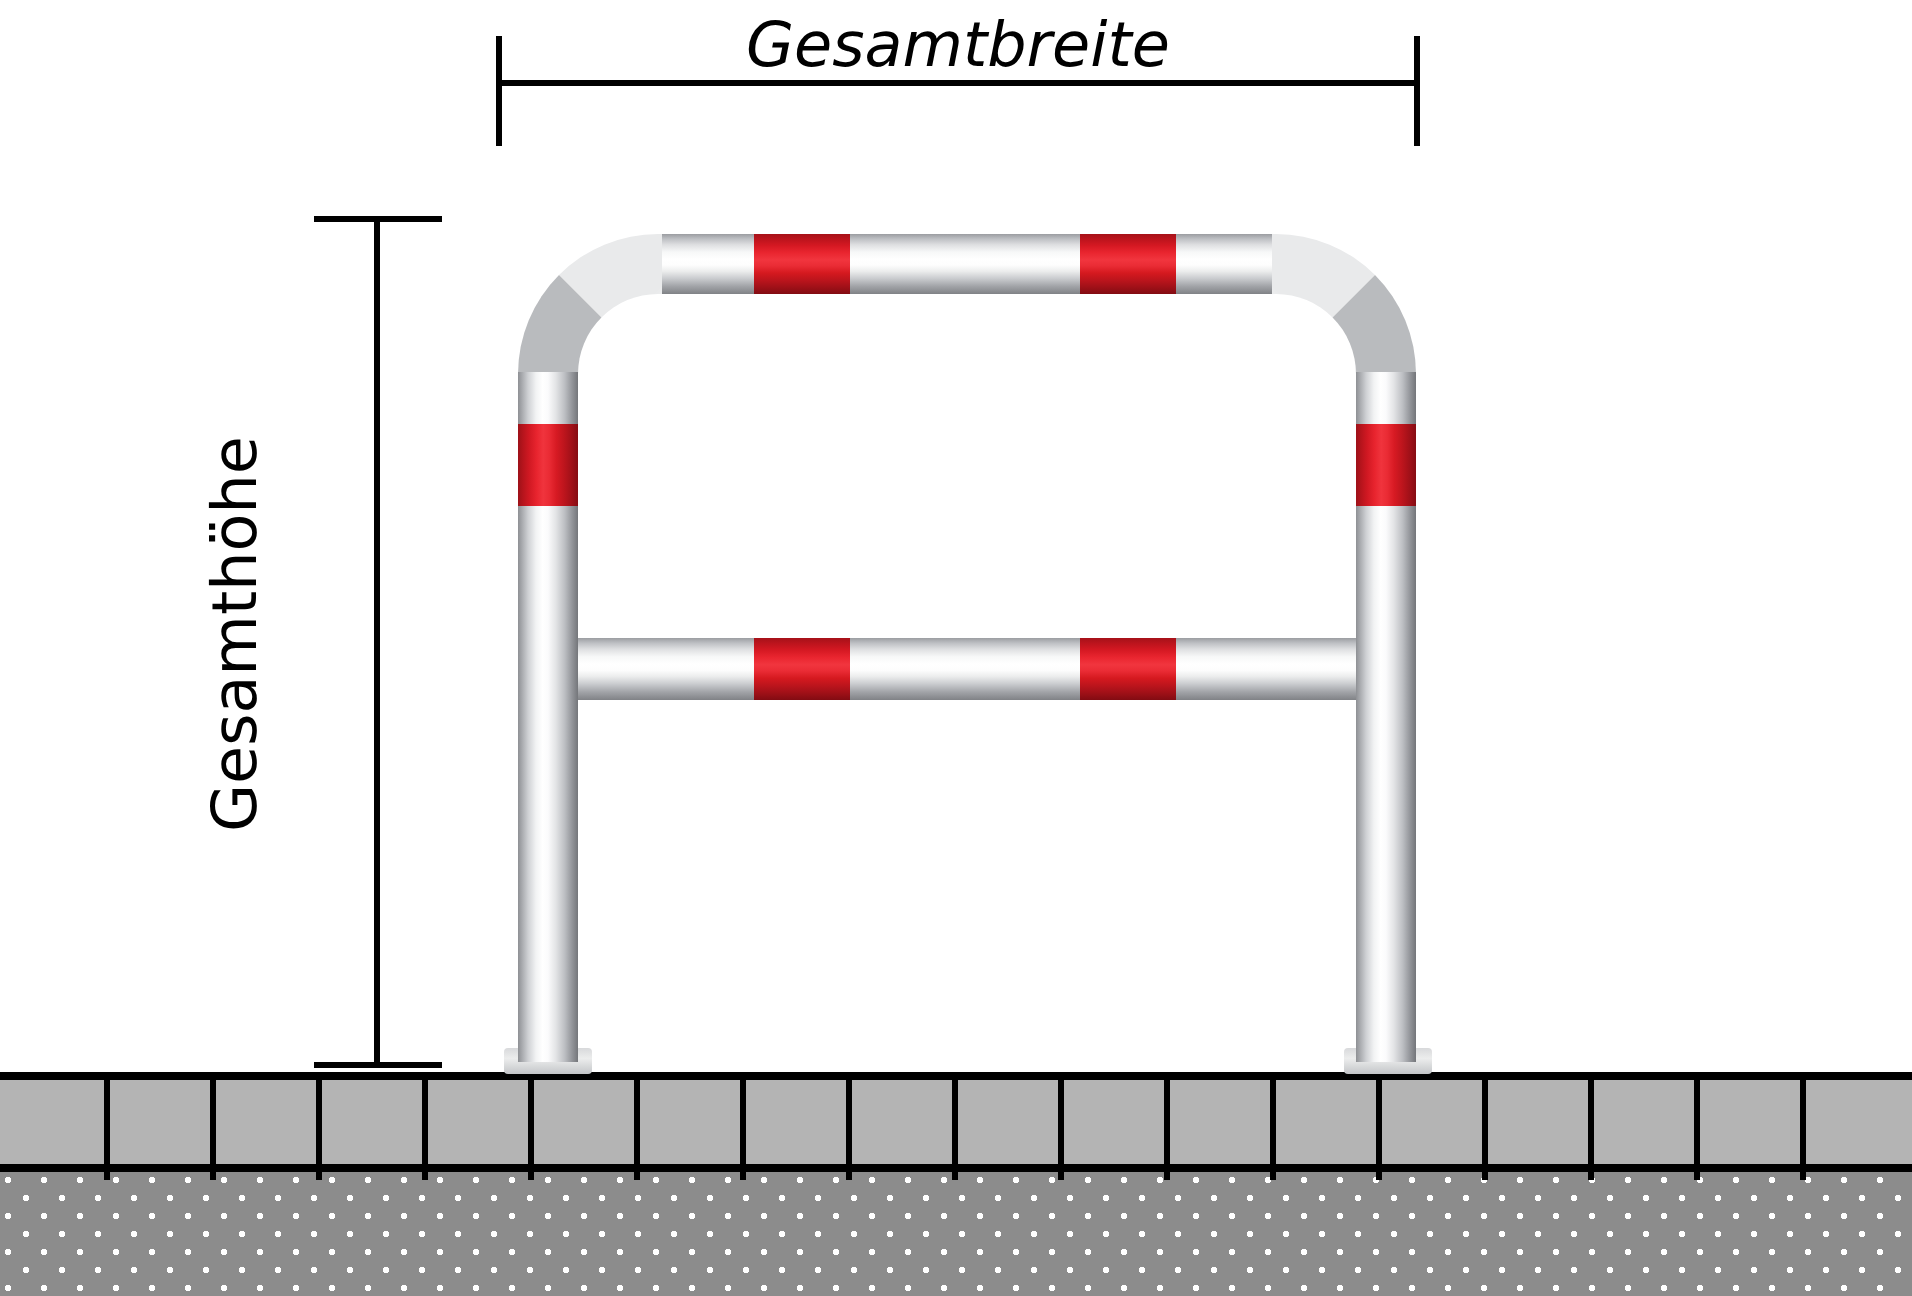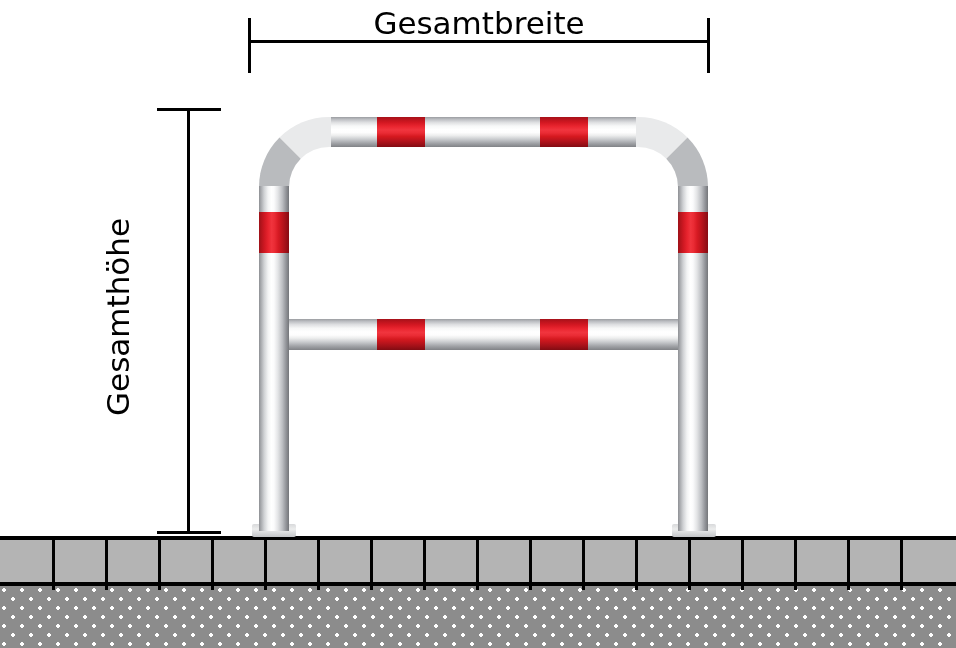--- a/index.html
+++ b/index.html
@@ -14,20 +14,21 @@
   
   .dimline{position:absolute;background:#000;}
 
   #dim-width-line{left:248px;top:40px;width:462px;height:3px;}
   #dim-width-tick-left{left:248px;top:18px;width:3px;height:55px;}
   #dim-width-tick-right{left:707px;top:18px;width:3px;height:55px;}
   #dim-width-label{
     position:absolute;left:248px;top:6px;width:462px;
     text-align:center;font-size:31px;color:#000;line-height:34px;
     white-space:nowrap;
+    font-style:italic;
   }
 
   #dim-height-line{left:187px;top:108px;width:3px;height:426px;}
   #dim-height-tick-top{left:157px;top:108px;width:64px;height:3px;}
   #dim-height-tick-bottom{left:157px;top:531px;width:64px;height:3px;}
   #dim-height-label{
     position:absolute;left:-47px;top:300px;width:330px;
     transform:rotate(-90deg);transform-origin:center center;
     text-align:center;font-size:31px;color:#000;line-height:34px;
     white-space:nowrap;

